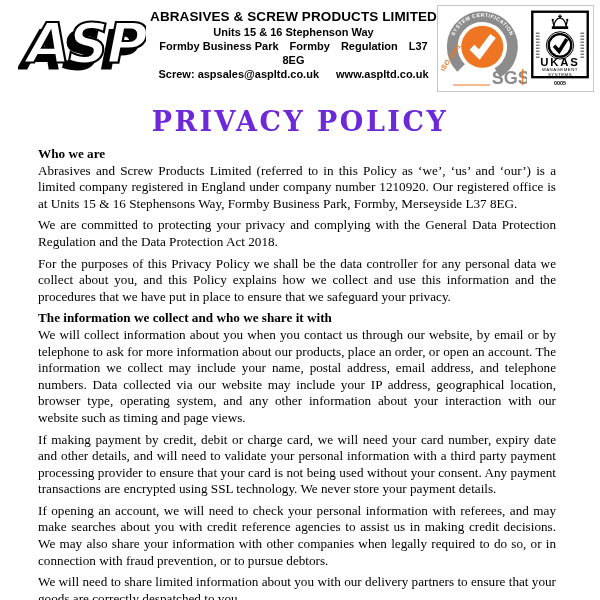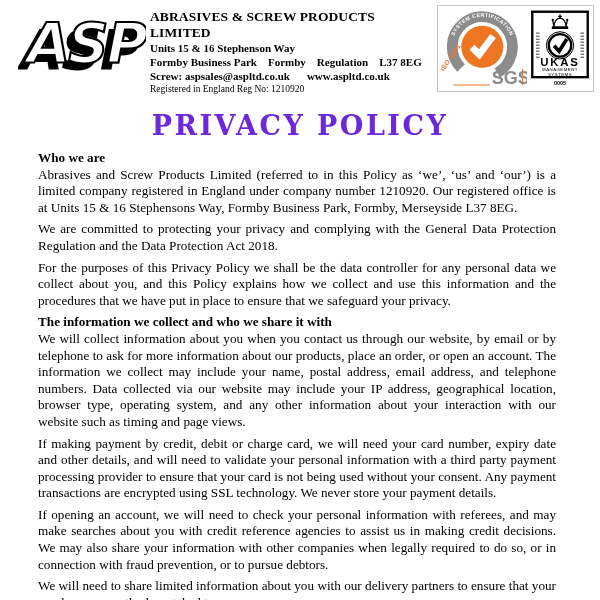--- a/index.html
+++ b/index.html
@@ -15,22 +15,22 @@
 
   
   .letterhead {
     display: flex;
     align-items: flex-start;
     padding: 3px 6px 0 18px;
   }
   .logo-wrap { flex: none; width: 132px; padding-top: 4px; }
   .head-center {
     flex: 1;
-    text-align: left;
-    font-family: Liberation Serif, serif;
+    text-align: center;
+    font-family: Liberation Sans, sans-serif;
     padding-top: 6px;
   }
   .company-name { font-size: 13.5px; font-weight: bold; line-height: 16px; letter-spacing: .1px; }
   .head-line { font-size: 11px; font-weight: bold; line-height: 14px; }
   .head-line .sp  { display: inline-block; width: 11px; }
   .head-line .sp2 { display: inline-block; width: 17px; }
   .reg-line { font-size: 9.5px; font-weight: normal; line-height: 13px; }
 
   .badges-box {
     flex: none;
@@ -90,21 +90,20 @@
     <div class="head-center">
       <div class="company-name">ABRASIVES &amp; SCREW PRODUCTS LIMITED</div>
       <div class="head-line">Units 15 &amp; 16 Stephenson Way</div>
       <div class="head-line">
         <span>Formby Business Park</span><span class="sp"></span><span>Formby</span><span class="sp"></span><span>Regulation</span><span class="sp"></span><span>L37 8EG</span>
       </div>
       <div class="head-line">
         <span>Screw:</span>
         <span>aspsales@aspltd.co.uk</span><span class="sp2"></span><span>www.aspltd.co.uk</span>
       </div>
-      <div class="reg-line">Registered in England Reg No: 1210920</div>
     </div>
 
     <div class="badges-box">
 
       <svg width="86" height="79" viewBox="0 0 100 92">
 
         <path d="M 23.3 68.7 A 35 35 0 1 1 65.5 74.3" fill="none" stroke-width="12.5" stroke="#8c8c8c"></path>
 
         <path id="sgsArc" d="M 13 44 A 35 35 0 0 1 83 44" fill="none"></path>
         <text font-family="'Liberation Sans', sans-serif" font-size="6" font-weight="bold" fill="#ffffff" letter-spacing="0.6">

